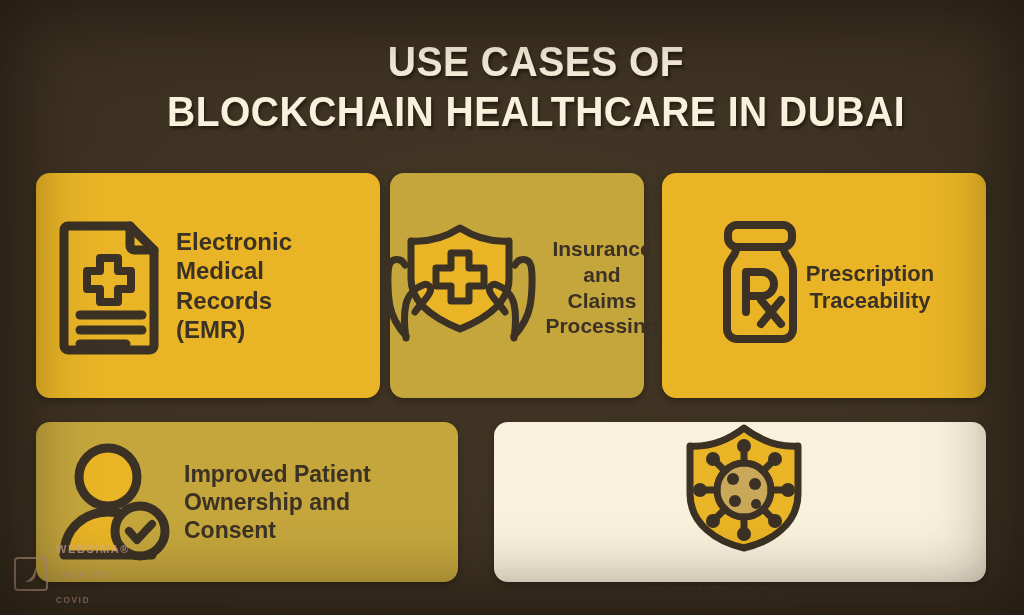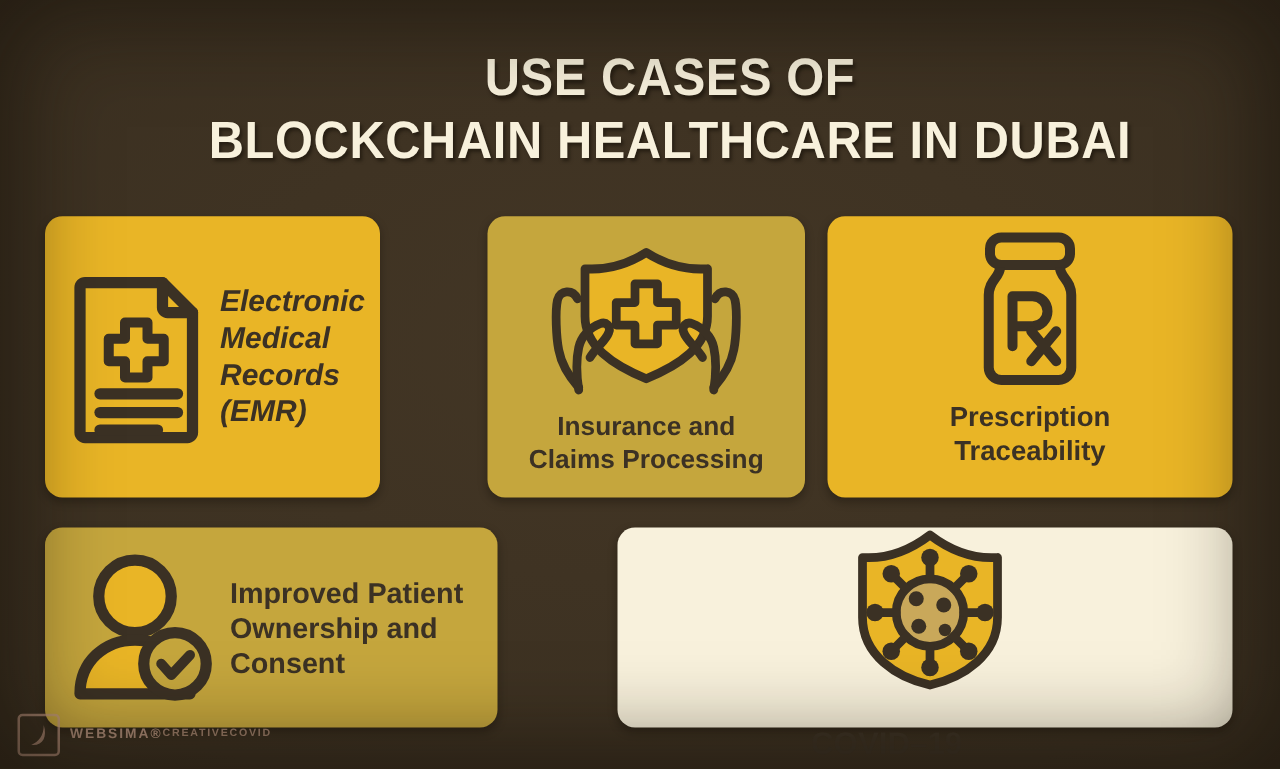--- a/index.html
+++ b/index.html
@@ -59,50 +59,50 @@
   }
   .card .label {
     color: #3B3124;
     font-weight: bold;
     line-height: 1.22;
     white-space: pre-line;
   }
 
   
   #card-emr {
-    left: 36px; top: 173px; width: 268px; height: 225px;
+    left: 36px; top: 173px; width: 344px; height: 225px;
     background: #E9B526;
     padding: 0 16px 0 20px;
     gap: 10px;
-    font-style: italic;
   }
   #card-emr .label { font-size: 24px; }
 
   
   #card-insurance {
     left: 390px; top: 173px; width: 254px; height: 225px;
     background: #C5A63D;
-    flex-direction: column;
+    flex-direction: row;
     justify-content: center;
     padding: 14px 10px 10px;
   }
   #card-insurance .label { font-size: 21px; text-align: center; }
 
   
   #card-prescription {
     left: 662px; top: 173px; width: 324px; height: 225px;
     background: #E9B526;
-    flex-direction: column;
+    flex-direction: row;
+    justify-content: center;
     padding: 12px 10px 8px;
   }
   #card-prescription .label { font-size: 22px; text-align: center; }
 
   
   #card-ownership {
-    left: 36px; top: 422px; width: 362px; height: 160px;
+    left: 36px; top: 422px; width: 422px; height: 160px;
     background: #C5A63D;
     padding: 0 18px 0 22px;
     gap: 14px;
   }
   #card-ownership .label { font-size: 23px; }
 
   
   #card-covid {
     left: 494px; top: 422px; width: 492px; height: 160px;
     background: #F8F1DC;
@@ -131,22 +131,23 @@
     opacity: 0.72;
   }
   #logo .mark {
     width: 30px; height: 30px;
     border: 2px solid #C59A85;
     border-radius: 4px;
     display: flex; align-items: center; justify-content: center;
   }
   #logo .words {
     display: flex;
-    flex-direction: row;
+    flex-direction: column;
     line-height: 1.05;
+    gap: 16px;
   }
   #logo .brand {
     color: #D6AC96;
     font-size: 11px;
     font-weight: bold;
     letter-spacing: 1.6px;
   }
   #logo .sub {
     color: #C09A84;
     font-size: 8.5px;

